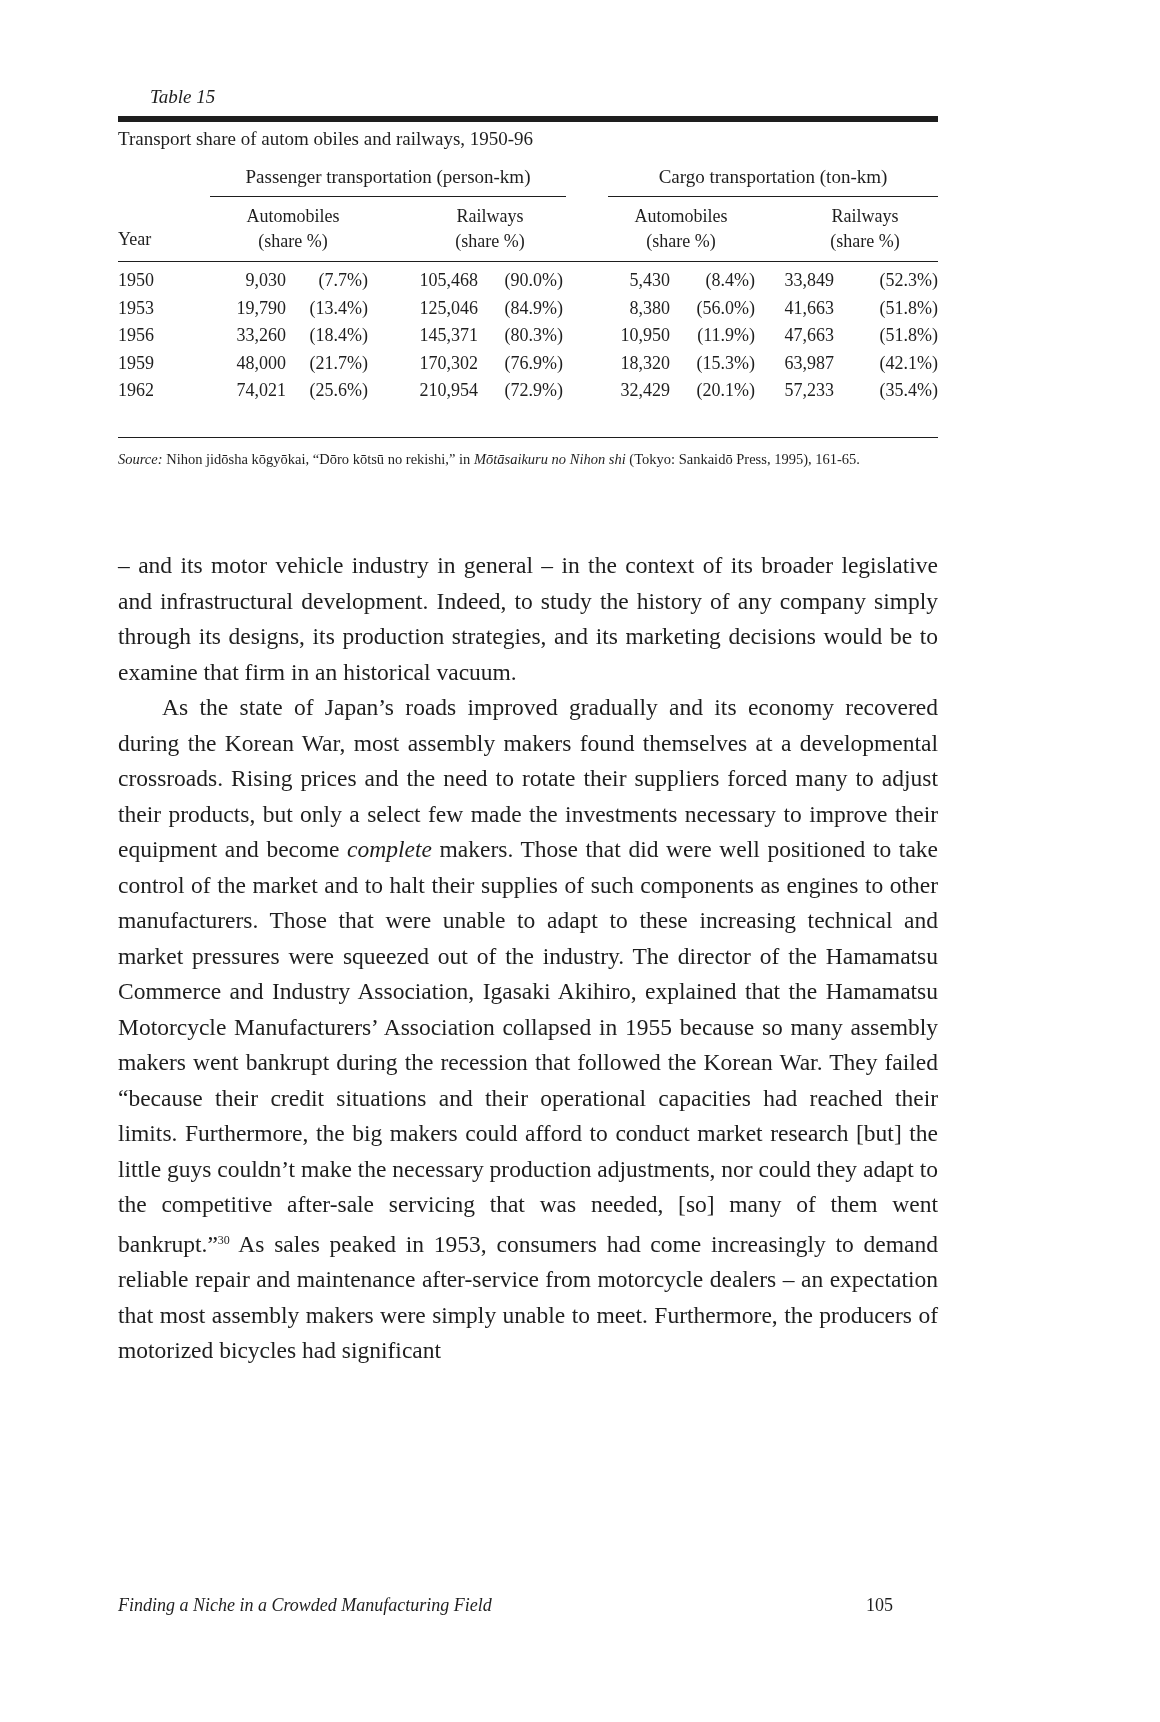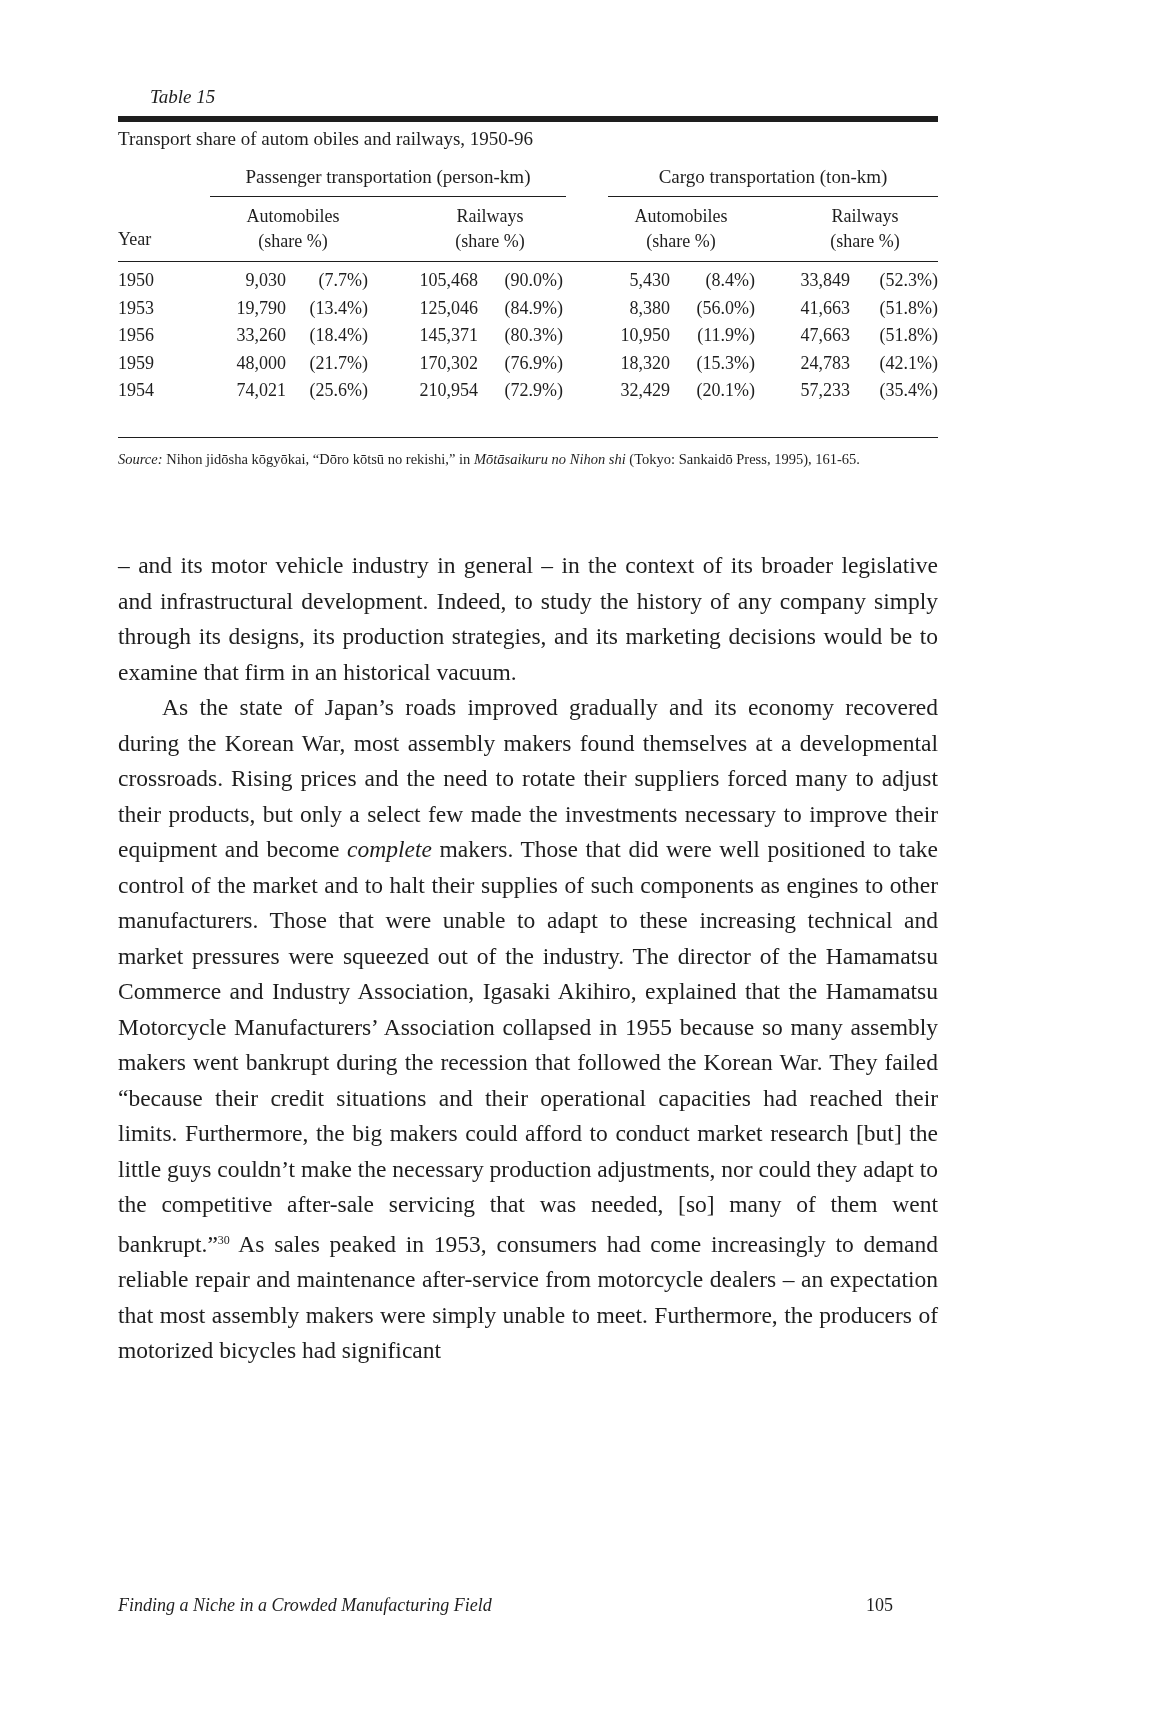--- a/index.html
+++ b/index.html
@@ -29,21 +29,21 @@
   .rows { left: 118px; top: 270px; width: 820px; }
   .row { position: relative; height: 27.5px; font-size: 18px; white-space: nowrap; }
   .row span { position: absolute; top: 0; }
   .c-year { left: 0; }
   .c-v1 { right: 652px; text-align: right; }
   .c-p1 { right: 570px; text-align: right; }
   .c-v2 { right: 460px; text-align: center; }
   .c-p2 { right: 375px; text-align: right; }
   .c-v3 { right: 268px; text-align: right; }
   .c-p3 { right: 183px; text-align: right; }
-  .c-v4 { right: 88px; text-align: center; }
+  .c-v4 { right: 104px; text-align: center; }
   .c-p4 { right: 0; text-align: right; }
   .bottom-rule { left: 118px; top: 437px; width: 820px; height: 1px; background: #1e1e1e; }
 
   .source { left: 118px; top: 448px; width: 822px; font-size: 14.5px; line-height: 22px; }
   .source i { font-style: italic; }
 
   .body-text { left: 118px; top: 548px; width: 820px; font-size: 23.5px; line-height: 35.5px; text-align: justify; }
   .body-text p { margin: 0; }
   .body-text p.indent { text-indent: 44px; }
   .body-text sup { font-size: 12px; vertical-align: 8px; }
@@ -117,25 +117,25 @@
     <span class="c-p4">(51.8%)</span>
   </div>
   <div class="row">
     <span class="c-year">1959</span>
     <span class="c-v1">48,000</span>
     <span class="c-p1">(21.7%)</span>
     <span class="c-v2">170,302</span>
     <span class="c-p2">(76.9%)</span>
     <span class="c-v3">18,320</span>
     <span class="c-p3">(15.3%)</span>
-    <span class="c-v4">24,783</span>
+    <span class="c-v4">63,987</span>
     <span class="c-p4">(42.1%)</span>
   </div>
   <div class="row">
-    <span class="c-year">1954</span>
+    <span class="c-year">1962</span>
     <span class="c-v1">74,021</span>
     <span class="c-p1">(25.6%)</span>
     <span class="c-v2">210,954</span>
     <span class="c-p2">(72.9%)</span>
     <span class="c-v3">32,429</span>
     <span class="c-p3">(20.1%)</span>
     <span class="c-v4">57,233</span>
     <span class="c-p4">(35.4%)</span>
   </div>
 </div>

